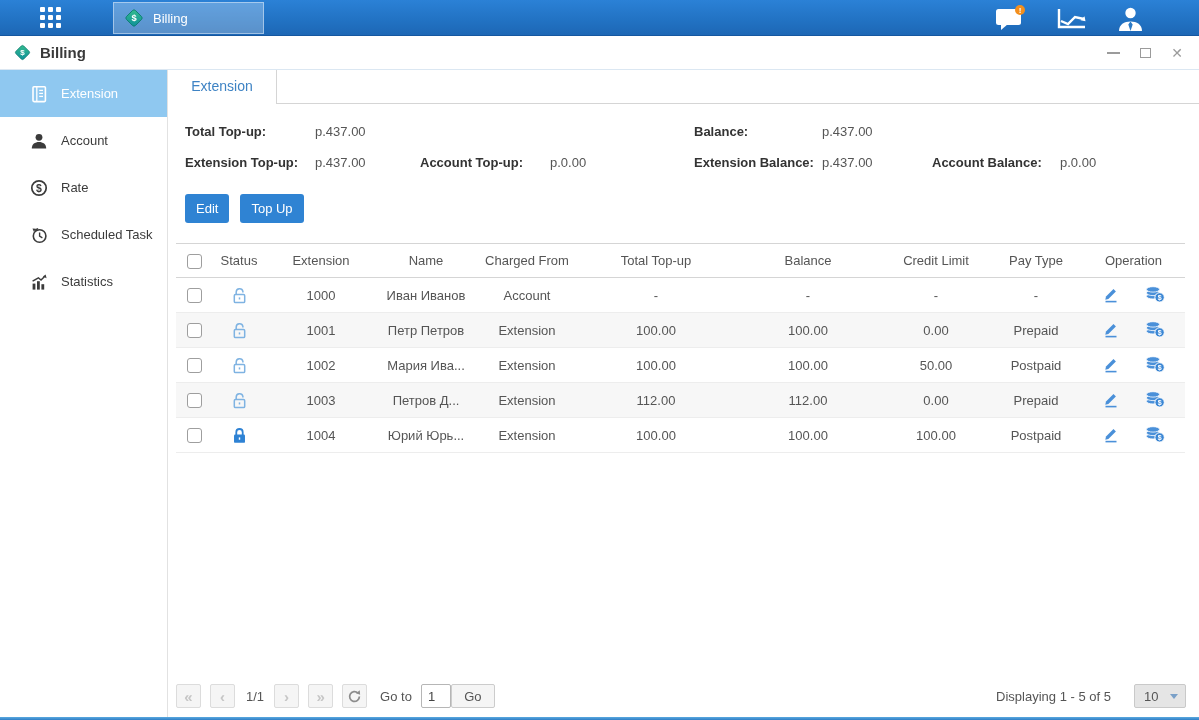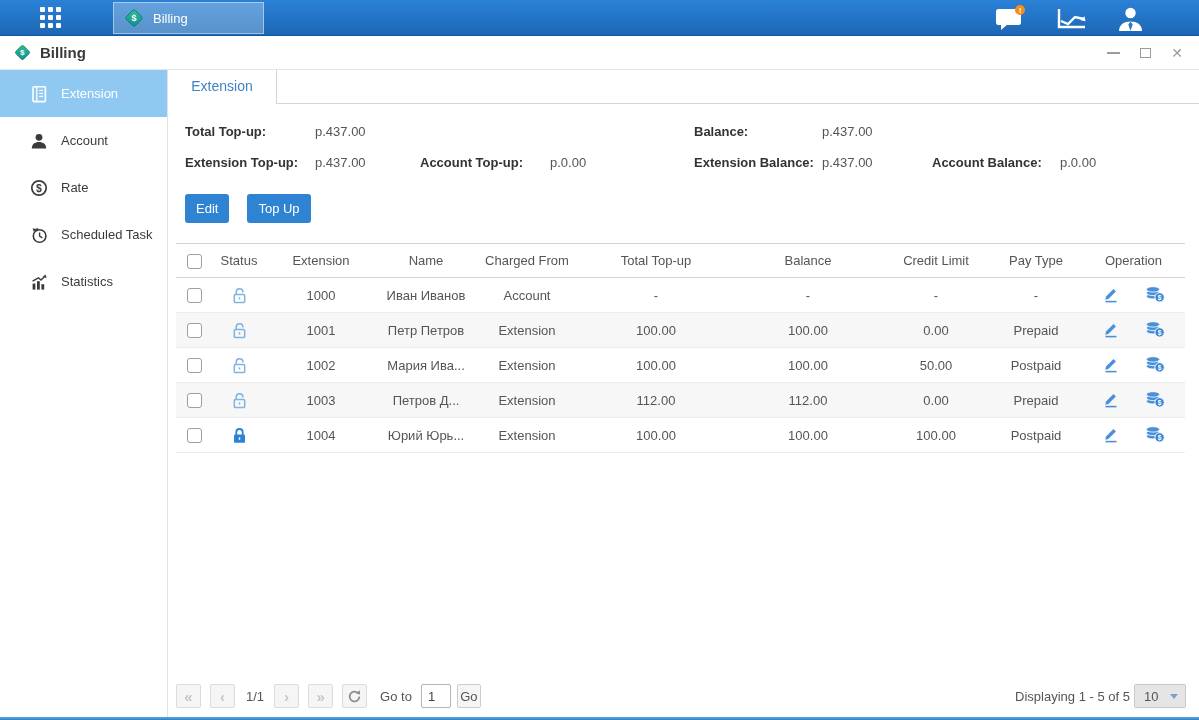--- a/index.html
+++ b/index.html
@@ -41,43 +41,43 @@
   .tabstrip .strip-line { position:absolute; left:0; right:0; top:33px; height:1px; background:#d5d5d5; }
   .tab-active { position:absolute; left:0; top:0; width:109px; height:34px; background:#fff; border-right:1px solid #d5d5d5; z-index:1; line-height:33px; text-align:center; color:#3e83c4; font-size:14px; }
 
   
   .summary { position:relative; height:76px; margin-top:6px; }
   .summary span { position:absolute; white-space:nowrap; }
   .sum-label { font-weight:bold; color:#333; }
   .sum-value { color:#555; }
 
   
-  .actions { margin:8px 0 0 17px; display:flex; gap:18px; }
+  .actions { margin:8px 0 0 17px; display:flex; gap:11px; }
   .btn-blue { height:29px; padding:0 11px; background:#2f83d3; color:#fff; font-size:13px; border:none; border-radius:3px; display:inline-flex; align-items:center; font-family:inherit; }
 
   
   table.grid { margin:20px 0 0 8px; width:1009px; border-collapse:collapse; table-layout:fixed; }
   table.grid thead th { height:34px; border-top:1px solid #d5d5d5; border-bottom:1px solid #d5d5d5; font-weight:normal; color:#555; font-size:13px; text-align:center; }
   table.grid tbody td { height:35px; border-bottom:1px solid #ededed; text-align:center; color:#555; font-size:13px; overflow:hidden; white-space:nowrap; }
   table.grid tbody tr:nth-child(even) { background:#f7f7f7; }
   .cb { width:15px; height:15px; border:1px solid #9e9e9e; border-radius:3px; display:inline-block; background:#fff; vertical-align:middle; }
   .lock svg { display:none; vertical-align:middle; }
   .lock.unlocked .lock-open { display:inline; }
   .lock.locked .lock-closed { display:inline; }
   .op-cell span { display:inline-block; vertical-align:middle; }
   .op-cell .gap { width:18px; }
 
   
   .pagination { position:absolute; left:8px; right:13px; bottom:8px; height:26px; display:flex; align-items:center; }
   .pg-btn { width:25px; height:24px; background:#f5f5f5; border:1px solid #dcdcdc; border-radius:2px; display:inline-flex; align-items:center; justify-content:center; margin-right:9px; color:#c6c6c6; font-size:15px; font-weight:bold; }
   .pg-indicator { color:#555; margin:0 10px 0 2px; }
   .pg-goto-label { color:#555; margin:0 9px 0 4px; }
   .pg-input { width:30px; height:24px; border:1px solid #b6b6b6; border-radius:2px; padding-left:6px; font-size:13px; color:#444; font-family:inherit; }
-  .pg-go { width:24px; height:24px; background:#f5f5f5; border:1px solid #ccc; border-radius:2px; color:#555; font-size:13px; margin-left:6px; display:inline-flex; align-items:center; justify-content:center; }
-  .pg-right { margin-left:auto; display:flex; align-items:center; gap:4px; color:#555; }
+  .pg-go { width:44px; height:24px; background:#f5f5f5; border:1px solid #ccc; border-radius:2px; color:#555; font-size:13px; display:inline-flex; align-items:center; justify-content:center; }
+  .pg-right { margin-left:auto; display:flex; align-items:center; gap:23px; color:#555; }
   .pg-select { width:52px; height:24px; border:1px solid #c9c9c9; border-radius:2px; background:#e5e5e5; display:flex; align-items:center; }
   .pg-select .val { padding-left:9px; color:#555; }
   .pg-select .arrow { margin-left:auto; margin-right:7px; width:0; height:0; border-left:4px solid transparent; border-right:4px solid transparent; border-top:5px solid #7aa0c8; }
 
   .bottom-strip { position:absolute; left:0; right:0; bottom:0; height:3px; background:linear-gradient(180deg,#5aa9e0,#2f7ec5); }
 </style>
 </head>
 <body>
 
 <div class="screen" data-interactable="false">

